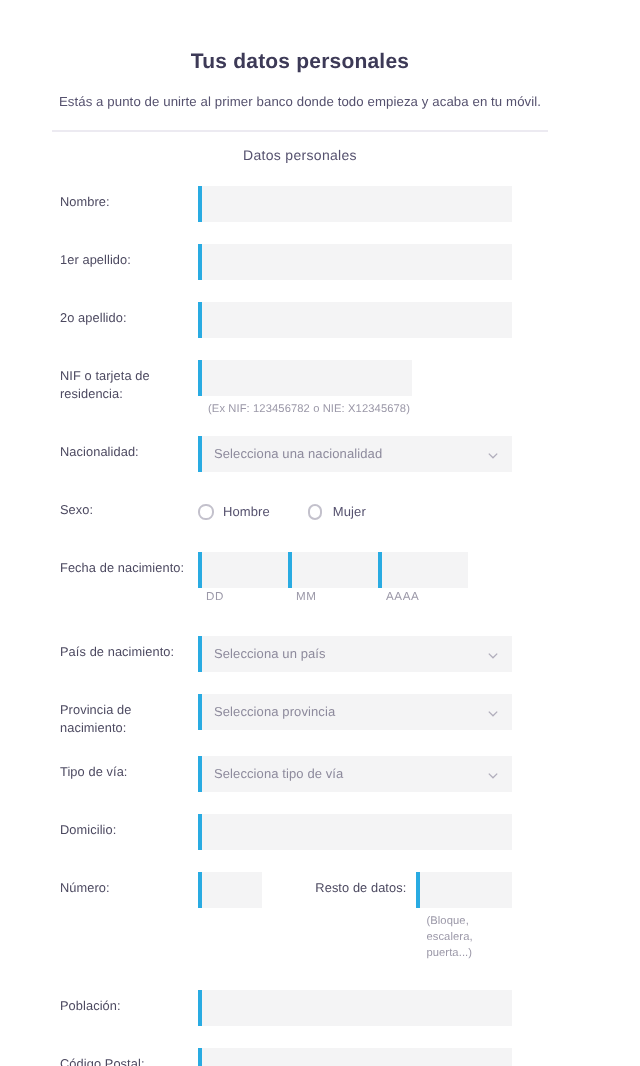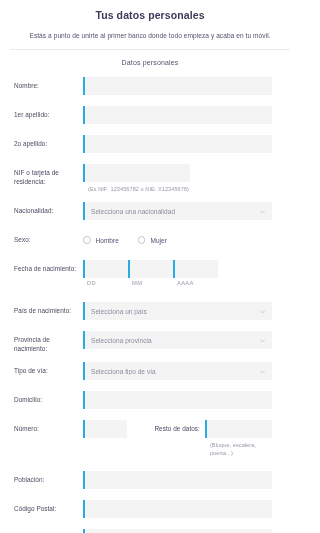--- a/index.html
+++ b/index.html
@@ -10,21 +10,21 @@
     background: #ffffff;
     font-family: "Liberation Sans", sans-serif;
     overflow: hidden;
   }
 
   .page {
     width: 300px;
     height: 533px;
     position: relative;
     background: #ffffff;
-    padding: 0;
+    padding: 16px;
   }
 
   
   .header {
     padding: 8px 10px 0 10px;
     text-align: center;
   }
   .page-title {
     font-size: 10.5px;
     font-weight: bold;

